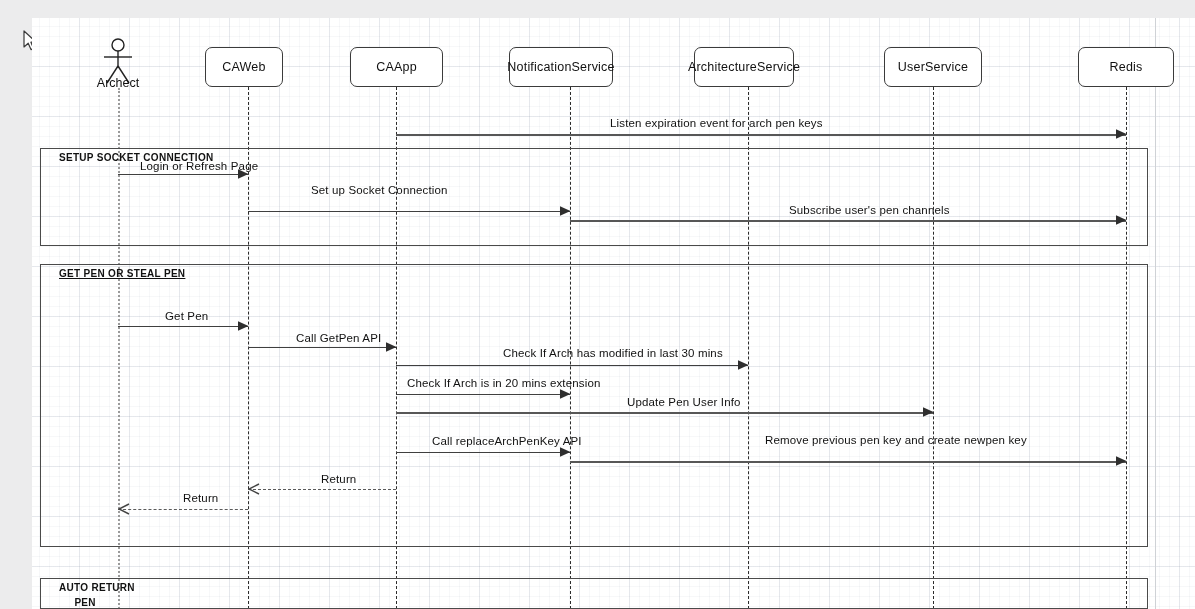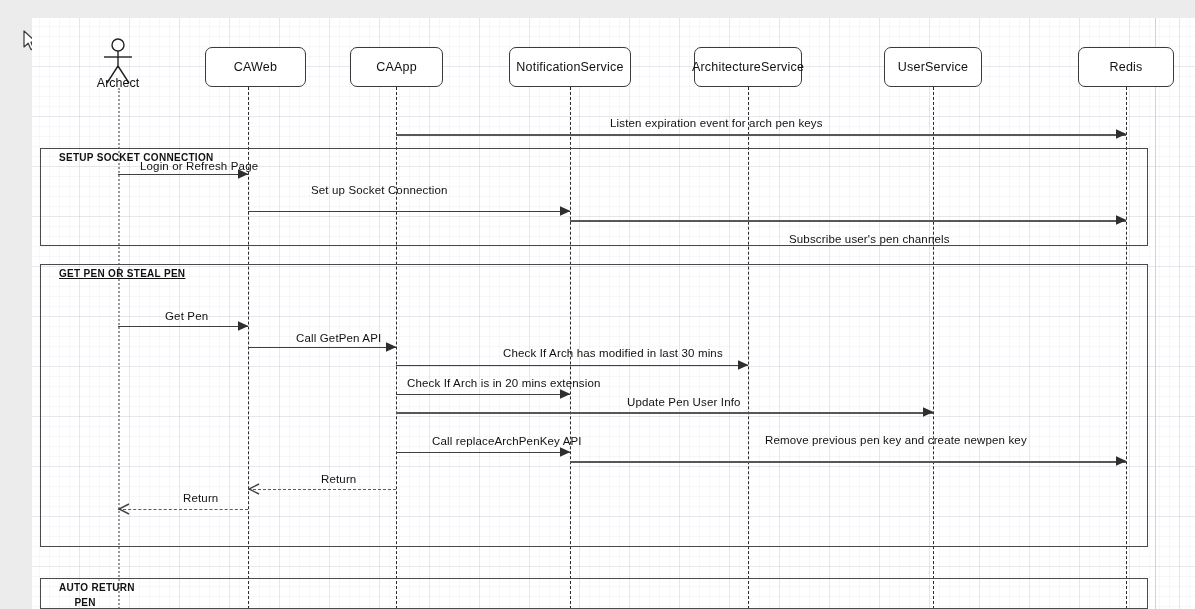--- a/index.html
+++ b/index.html
@@ -103,21 +103,21 @@
         <div class="msg-label" style="left: 88px; top: 142px;">Login or Refresh Page</div>
         <div class="msg" style="left: 216px; top: 193px; width: 322px;"></div>
         <svg class="arrow" width="12" height="12" viewBox="0 0 12 12" style="left: 527px; top: 187px;">
           <path d="M1 1.2 L11.5 6 L1 10.8 Z" fill="#2e2e2e"></path>
         </svg>
         <div class="msg-label" style="left: 259px; top: 166px;">Set up Socket Connection</div>
         <div class="msg thick" style="left: 538px; top: 202px; width: 556px;"></div>
         <svg class="arrow" width="12" height="12" viewBox="0 0 12 12" style="left: 1083px; top: 196px;">
           <path d="M1 1.2 L11.5 6 L1 10.8 Z" fill="#2e2e2e"></path>
         </svg>
-        <div class="msg-label" style="left: 737px; top: 186px; margin-top: 29px;">Subscribe user's pen channels</div>
+        <div class="msg-label" style="left: 737px; top: 186px;">Subscribe user's pen channels</div>
         <div class="msg" style="left: 86px; top: 308px; width: 130px;"></div>
         <svg class="arrow" width="12" height="12" viewBox="0 0 12 12" style="left: 205px; top: 302px;">
           <path d="M1 1.2 L11.5 6 L1 10.8 Z" fill="#2e2e2e"></path>
         </svg>
         <div class="msg-label" style="left: 113px; top: 292px;">Get Pen</div>
         <div class="msg" style="left: 216px; top: 329px; width: 148px;"></div>
         <svg class="arrow" width="12" height="12" viewBox="0 0 12 12" style="left: 353px; top: 323px;">
           <path d="M1 1.2 L11.5 6 L1 10.8 Z" fill="#2e2e2e"></path>
         </svg>
         <div class="msg-label" style="left: 244px; top: 314px;">Call GetPen API</div>
@@ -159,21 +159,21 @@
       </div>
     <div id="layer-participants">
         <svg class="actor" width="44" height="50" viewBox="0 0 44 50" style="left: 64px; top: 20px;">
           <circle cx="22" cy="7" r="6" fill="#fff" stroke="#222" stroke-width="1.4"></circle>
           <line x1="22" y1="13" x2="22" y2="30" stroke="#222" stroke-width="1.4"></line>
           <line x1="8" y1="19" x2="36" y2="19" stroke="#222" stroke-width="1.4"></line>
           <line x1="22" y1="28" x2="11" y2="45" stroke="#222" stroke-width="1.4"></line>
           <line x1="22" y1="28" x2="33" y2="45" stroke="#222" stroke-width="1.4"></line>
         </svg>
         <div class="actor-label" style="left: 26px; top: 58px; width: 120px;">Archect</div>
-        <div class="pbox" style="left: 173px; top: 29px; width: 101px;">CAWeb</div>
+        <div class="pbox" style="left: 173px; top: 29px; width: 78px;">CAWeb</div>
         <div class="pbox" style="left: 318px; top: 29px; width: 93px;">CAApp</div>
-        <div class="pbox" style="left: 477px; top: 29px; width: 122px;">NotificationService</div>
-        <div class="pbox overflow" style="left: 662px; top: 29px; width: 108px;">ArchitectureService</div>
+        <div class="pbox" style="left: 477px; top: 29px; width: 104px;">NotificationService</div>
+        <div class="pbox overflow" style="left: 662px; top: 29px; width: 100px;">ArchitectureService</div>
         <div class="pbox" style="left: 852px; top: 29px; width: 98px;">UserService</div>
         <div class="pbox" style="left: 1046px; top: 29px; width: 96px;">Redis</div>
       </div>
   </div>
 </div>
 
 </body></html>

